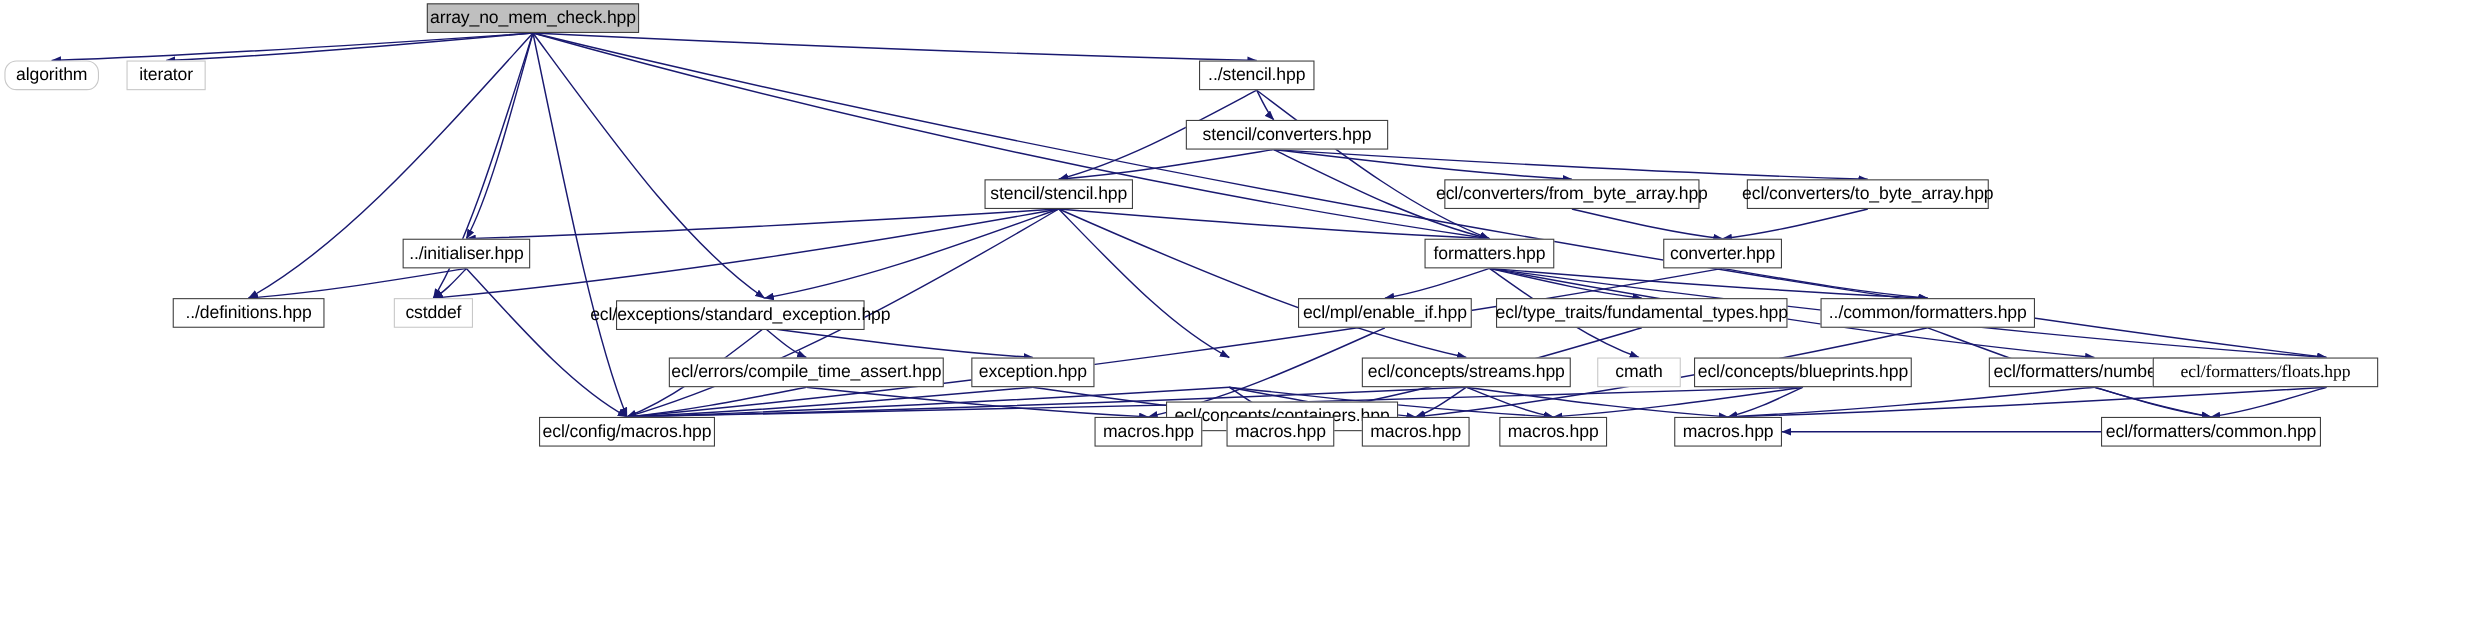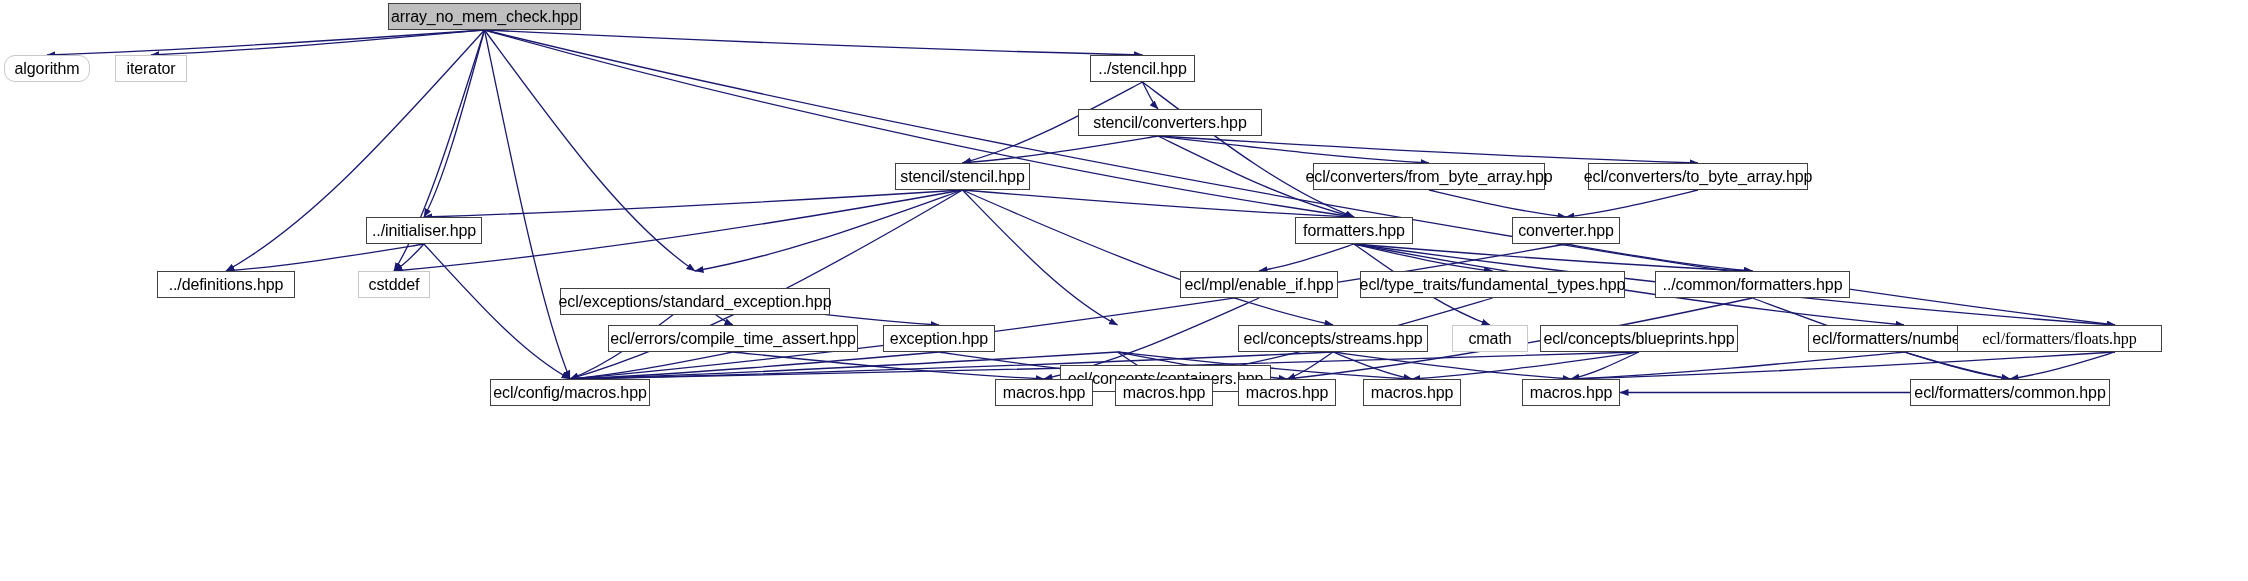--- a/index.html
+++ b/index.html
@@ -131,21 +131,21 @@
       <div class="node" style="left: 1090px; top: 55px; width: 105px;">../stencil.hpp</div>
       <div class="node" style="left: 1078px; top: 109px; width: 184px;">stencil/converters.hpp</div>
       <div class="node" style="left: 895px; top: 163px; width: 135px;">stencil/stencil.hpp</div>
       <div class="node" style="left: 1313px; top: 163px; width: 232px;">ecl/converters/from_byte_array.hpp</div>
       <div class="node" style="left: 1588px; top: 163px; width: 220px;">ecl/converters/to_byte_array.hpp</div>
       <div class="node" style="left: 1295px; top: 217px; width: 118px;">formatters.hpp</div>
       <div class="node" style="left: 1512px; top: 217px; width: 108px;">converter.hpp</div>
       <div class="node" style="left: 366px; top: 217px; width: 116px;">../initialiser.hpp</div>
       <div class="node" style="left: 157px; top: 271px; width: 138px;">../definitions.hpp</div>
       <div class="node system" style="left: 358px; top: 271px; width: 72px;">cstddef</div>
-      <div class="node" style="left: 560px; top: 288px; width: 270px;">ecl/exceptions/standard_exception.hpp</div>
+      <div class="node" style="left: 560px; top: 273px; width: 226px;">ecl/exceptions/standard_exception.hpp</div>
       <div class="node" style="left: 1180px; top: 271px; width: 158px;">ecl/mpl/enable_if.hpp</div>
       <div class="node" style="left: 1360px; top: 271px; width: 265px;">ecl/type_traits/fundamental_types.hpp</div>
       <div class="node" style="left: 1655px; top: 271px; width: 195px;">../common/formatters.hpp</div>
       <div class="node" style="left: 608px; top: 325px; width: 250px;">ecl/errors/compile_time_assert.hpp</div>
       <div class="node" style="left: 883px; top: 325px; width: 112px;">exception.hpp</div>
       <div class="node" style="left: 1060px; top: 325px; width: 211px; margin-top: 40px;">ecl/concepts/containers.hpp</div>
       <div class="node" style="left: 1238px; top: 325px; width: 190px;">ecl/concepts/streams.hpp</div>
       <div class="node system" style="left: 1452px; top: 325px; width: 76px;">cmath</div>
       <div class="node" style="left: 1540px; top: 325px; width: 198px;">ecl/concepts/blueprints.hpp</div>
       <div class="node" style="left: 1808px; top: 325px; width: 192px;">ecl/formatters/number.hpp</div>

